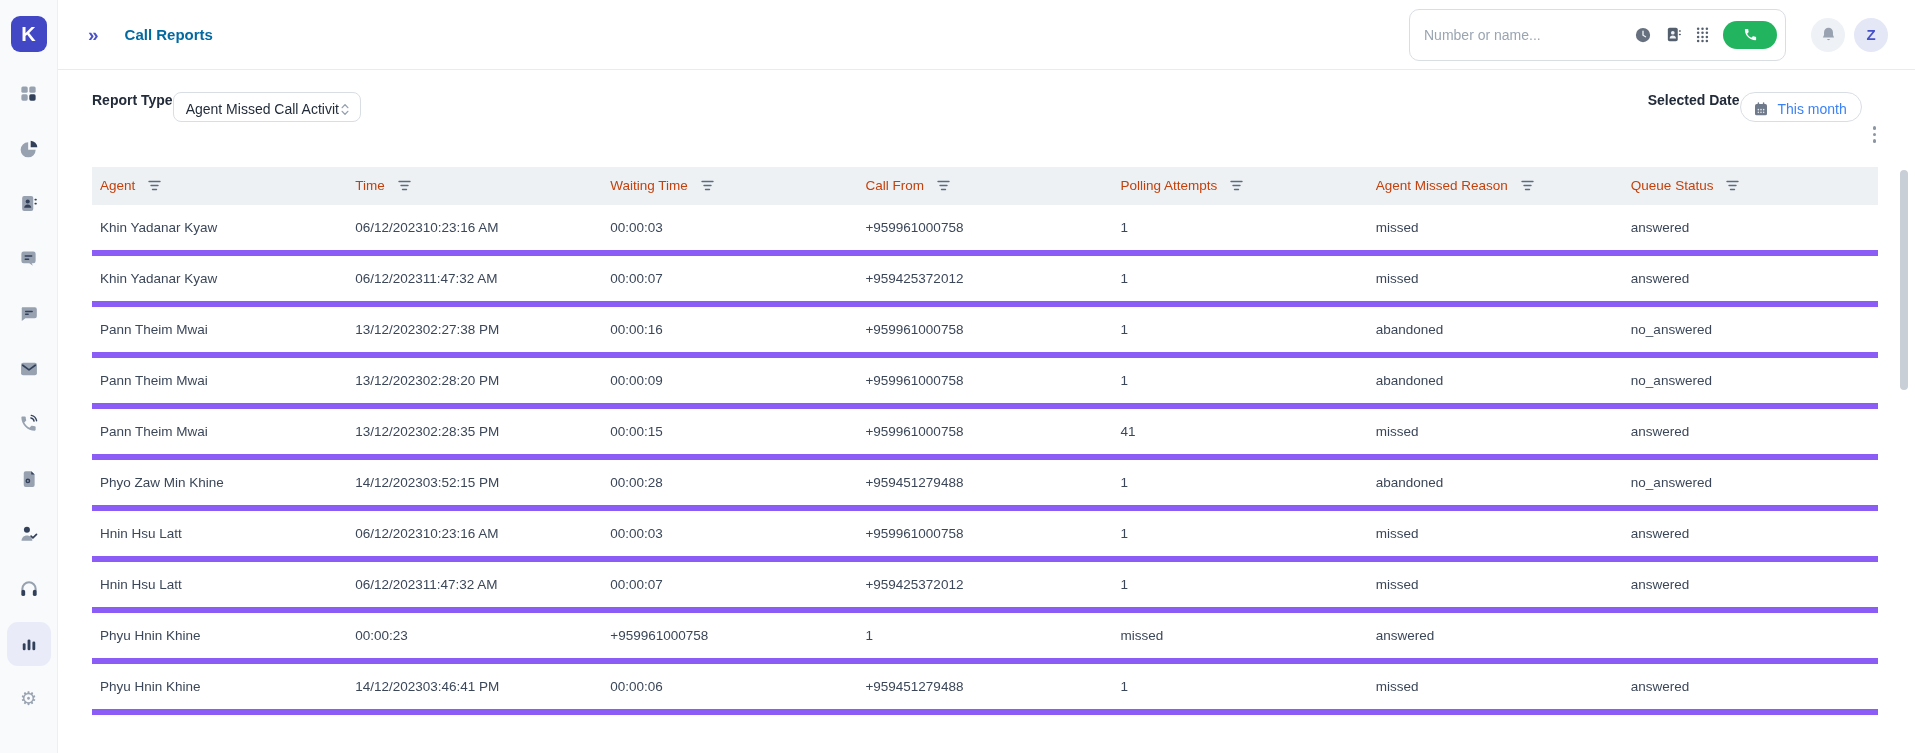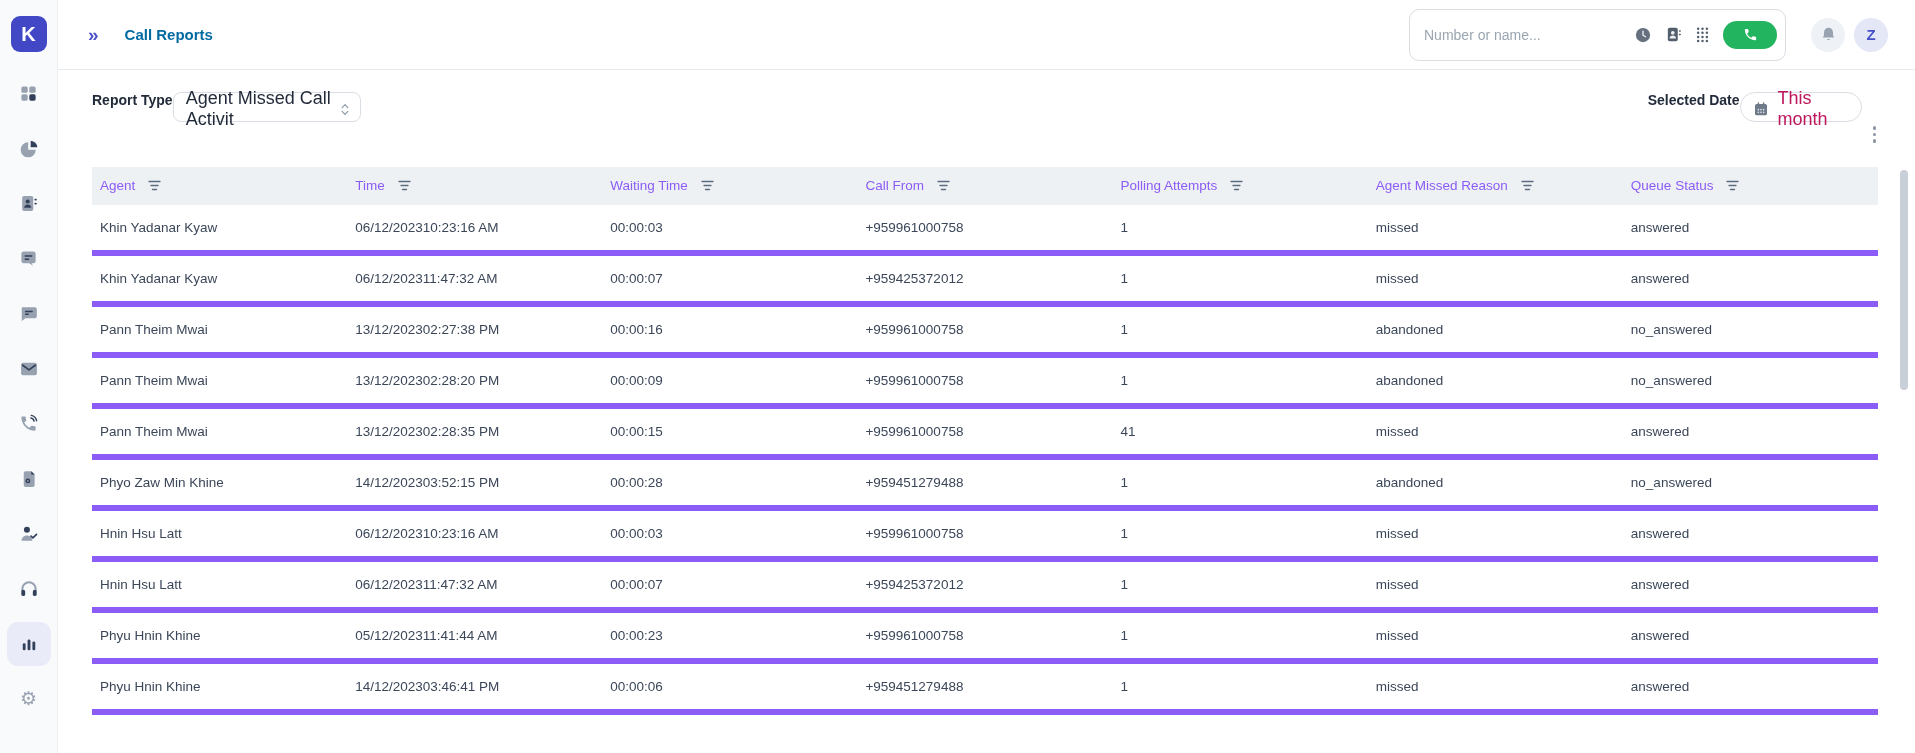--- a/index.html
+++ b/index.html
@@ -29,33 +29,33 @@
   .call-btn { width:54px; height:28px; background:#22b45e; border:none; border-radius:14px; display:flex; align-items:center; justify-content:center; cursor:pointer; }
   .circle-btn { width:34px; height:34px; border-radius:50%; background:#eef1f5; display:flex; align-items:center; justify-content:center; cursor:pointer; }
   .bell-wrap { margin-left:25px; }
   .avatar { margin-left:9px; background:#e3e7f6; color:#4650c8; font-weight:700; font-size:15px; }
 
   
   .content { flex:1; padding:22px 37px 0 34px; background:#fff; }
   .filters { display:flex; justify-content:space-between; align-items:flex-start; }
   .fgroup { display:flex; }
   .flabel { font-size:14px; font-weight:700; color:#222b3a; margin-bottom:7px; }
-  .control { height:30px; border:1px solid #d9dee4; border-radius:8px; background:#fff; display:flex; align-items:center; padding:4px 10px 0 12px; font-size:18px; color:#1f2937; cursor:pointer; }
+  .control { height:30px; border:1px solid #d9dee4; border-radius:8px; background:#fff; display:flex; align-items:center; padding:4px 10px 0 12px; font-size:14px; color:#1f2937; cursor:pointer; }
   .select { justify-content:space-between; }
   .report-select { width:188px; }
   .queue-select { width:189px; }
-  .date-btn { width:122px; border-radius:15px; gap:9px; color:#be185d; }
+  .date-btn { width:122px; border-radius:15px; gap:9px; color:#3b82f6; }
   .filters-right { display:flex; align-items:flex-start; gap:3px; }
   .kebab { margin-top:32px; margin-left:6px; display:flex; flex-direction:column; gap:3px; cursor:pointer; padding:2px; }
   .kebab i { width:3.5px; height:3.5px; border-radius:50%; background:#8b95a3; display:block; }
 
   
   .table { margin-top:22px; }
   .thead { display:grid; grid-template-columns:repeat(7,1fr); background:#eef1f4; height:38px; align-items:center; }
-  .th { display:flex; align-items:center; gap:13px; padding-left:8px; font-size:13.5px; color:#8b5cf6; cursor:pointer; }
+  .th { display:flex; align-items:center; gap:13px; padding-left:8px; font-size:13.5px; color:#c2410c; cursor:pointer; }
   .trow { display:grid; grid-template-columns:repeat(7,1fr); height:51px; align-items:center; border-bottom:6px solid #8b5cf6; cursor:pointer; }
   .td { padding-left:8px; font-size:13.5px; color:#3b4759; }
   .td.time { display:flex; line-height:19px; }
 
   .scrollbar { position:absolute; right:7px; top:170px; width:8px; height:220px; border-radius:4px; background:#c9cfd7; cursor:pointer; }
 
   svg { display:block; }
 </style>
 </head>
 <body>
@@ -483,24 +483,20 @@
               </div>
               <div class="td">00:00:07</div>
               <div class="td">+959425372012</div>
               <div class="td">1</div>
               <div class="td">missed</div>
               <div class="td">answered</div>
             </div>
 
             <div class="trow">
               <div class="td">Phyu Hnin Khine</div>
-              <div class="td time">
-                <span>05/12/2023</span>
-                <span>11:41:44 AM</span>
-              </div>
               <div class="td">00:00:23</div>
               <div class="td">+959961000758</div>
               <div class="td">1</div>
               <div class="td">missed</div>
               <div class="td">answered</div>
             </div>
 
             <div class="trow">
               <div class="td">Phyu Hnin Khine</div>
               <div class="td time">

